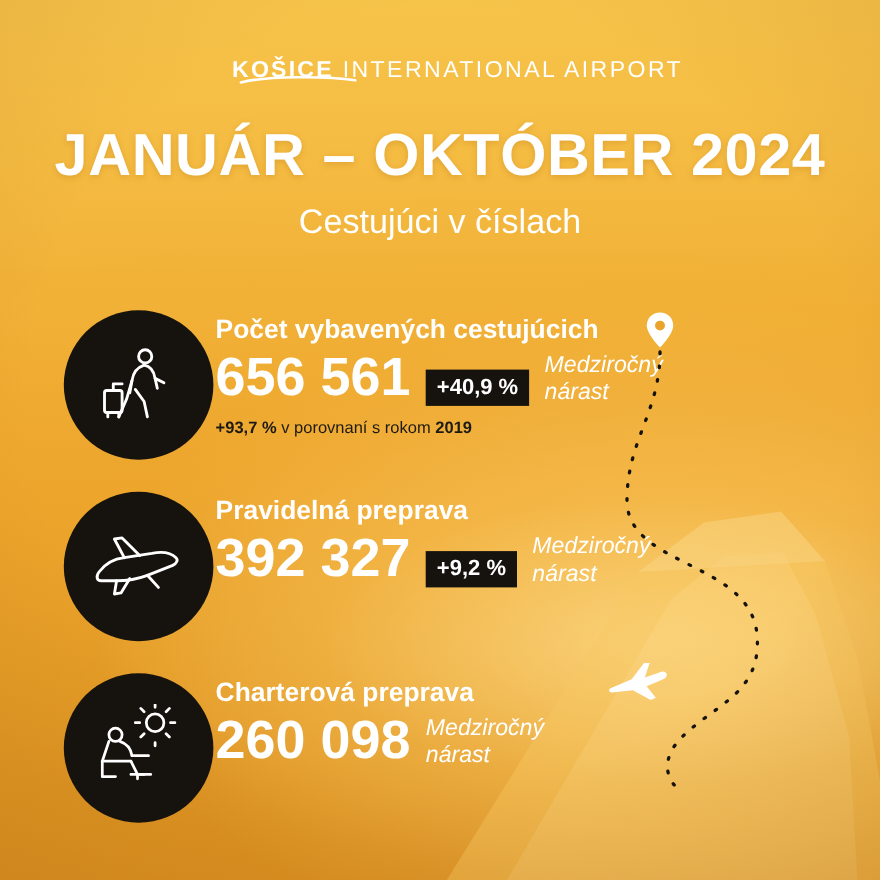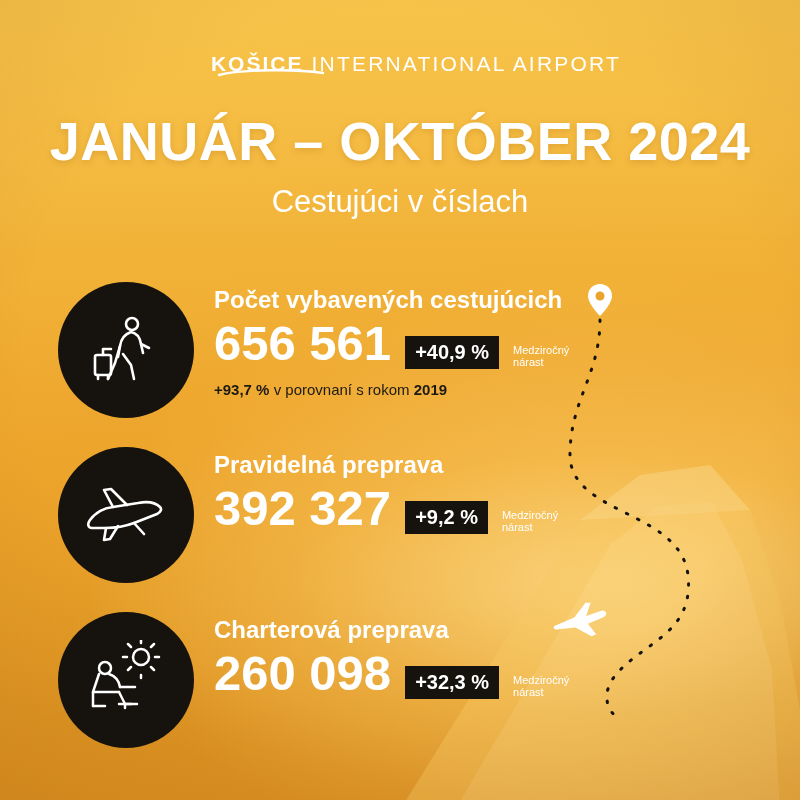--- a/index.html
+++ b/index.html
@@ -130,21 +130,21 @@
     border-radius: 50%;
     background: #16130f;
     display: flex;
     align-items: center;
     justify-content: center;
   }
   .badge-circle svg { display: block; }
 
   .row-body {
     position: absolute;
-    left: 156px;
+    left: 138px;
     top: 4px;
     width: 560px;
   }
   .row-label {
     color: #ffffff;
     font-size: 24px;
     font-weight: 700;
     margin: 0 0 4px 0;
     white-space: nowrap;
   }
@@ -165,24 +165,25 @@
     background: #16130f;
     color: #ffffff;
     font-size: 20px;
     font-weight: 700;
     padding: 6px 10px 7px 10px;
     white-space: nowrap;
     line-height: 1;
   }
   .yoy {
     color: #ffffff;
-    font-size: 11px;
+    font-size: 21px;
     font-weight: 400;
     line-height: 1.18;
     white-space: pre-line;
+    font-style: italic;
   }
   .compare {
     margin-top: 12px;
     font-size: 15px;
     color: #1d1a14;
     white-space: nowrap;
   }
   .compare b { font-weight: 700; }
 
   
@@ -292,21 +293,20 @@
           <path d="M34 52 L40 64 L40 68"></path>
           <path d="M8 66 L20 66 M34 64 L46 64"></path>
           <path d="M40 64 L52 64"></path>
         </g>
       </svg>
     </div>
     <div class="row-body">
       <div class="row-label">Charterová preprava</div>
       <div class="row-figures">
         <div class="row-number">260 098</div>
-        <div class="chip">+32,3 %</div>
         <div class="yoy">Medziročný
 nárast</div>
       </div>
     </div>
   </div>
 
   <div class="route">
     <svg width="180" height="450" viewBox="0 0 180 450" fill="none">
       <g>
         <path d="M40 4 C 33 4, 28 9, 28 16 C 28 24, 40 36, 40 36 C 40 36, 52 24, 52 16 C 52 9, 47 4, 40 4 Z" fill="#ffffff"></path>

